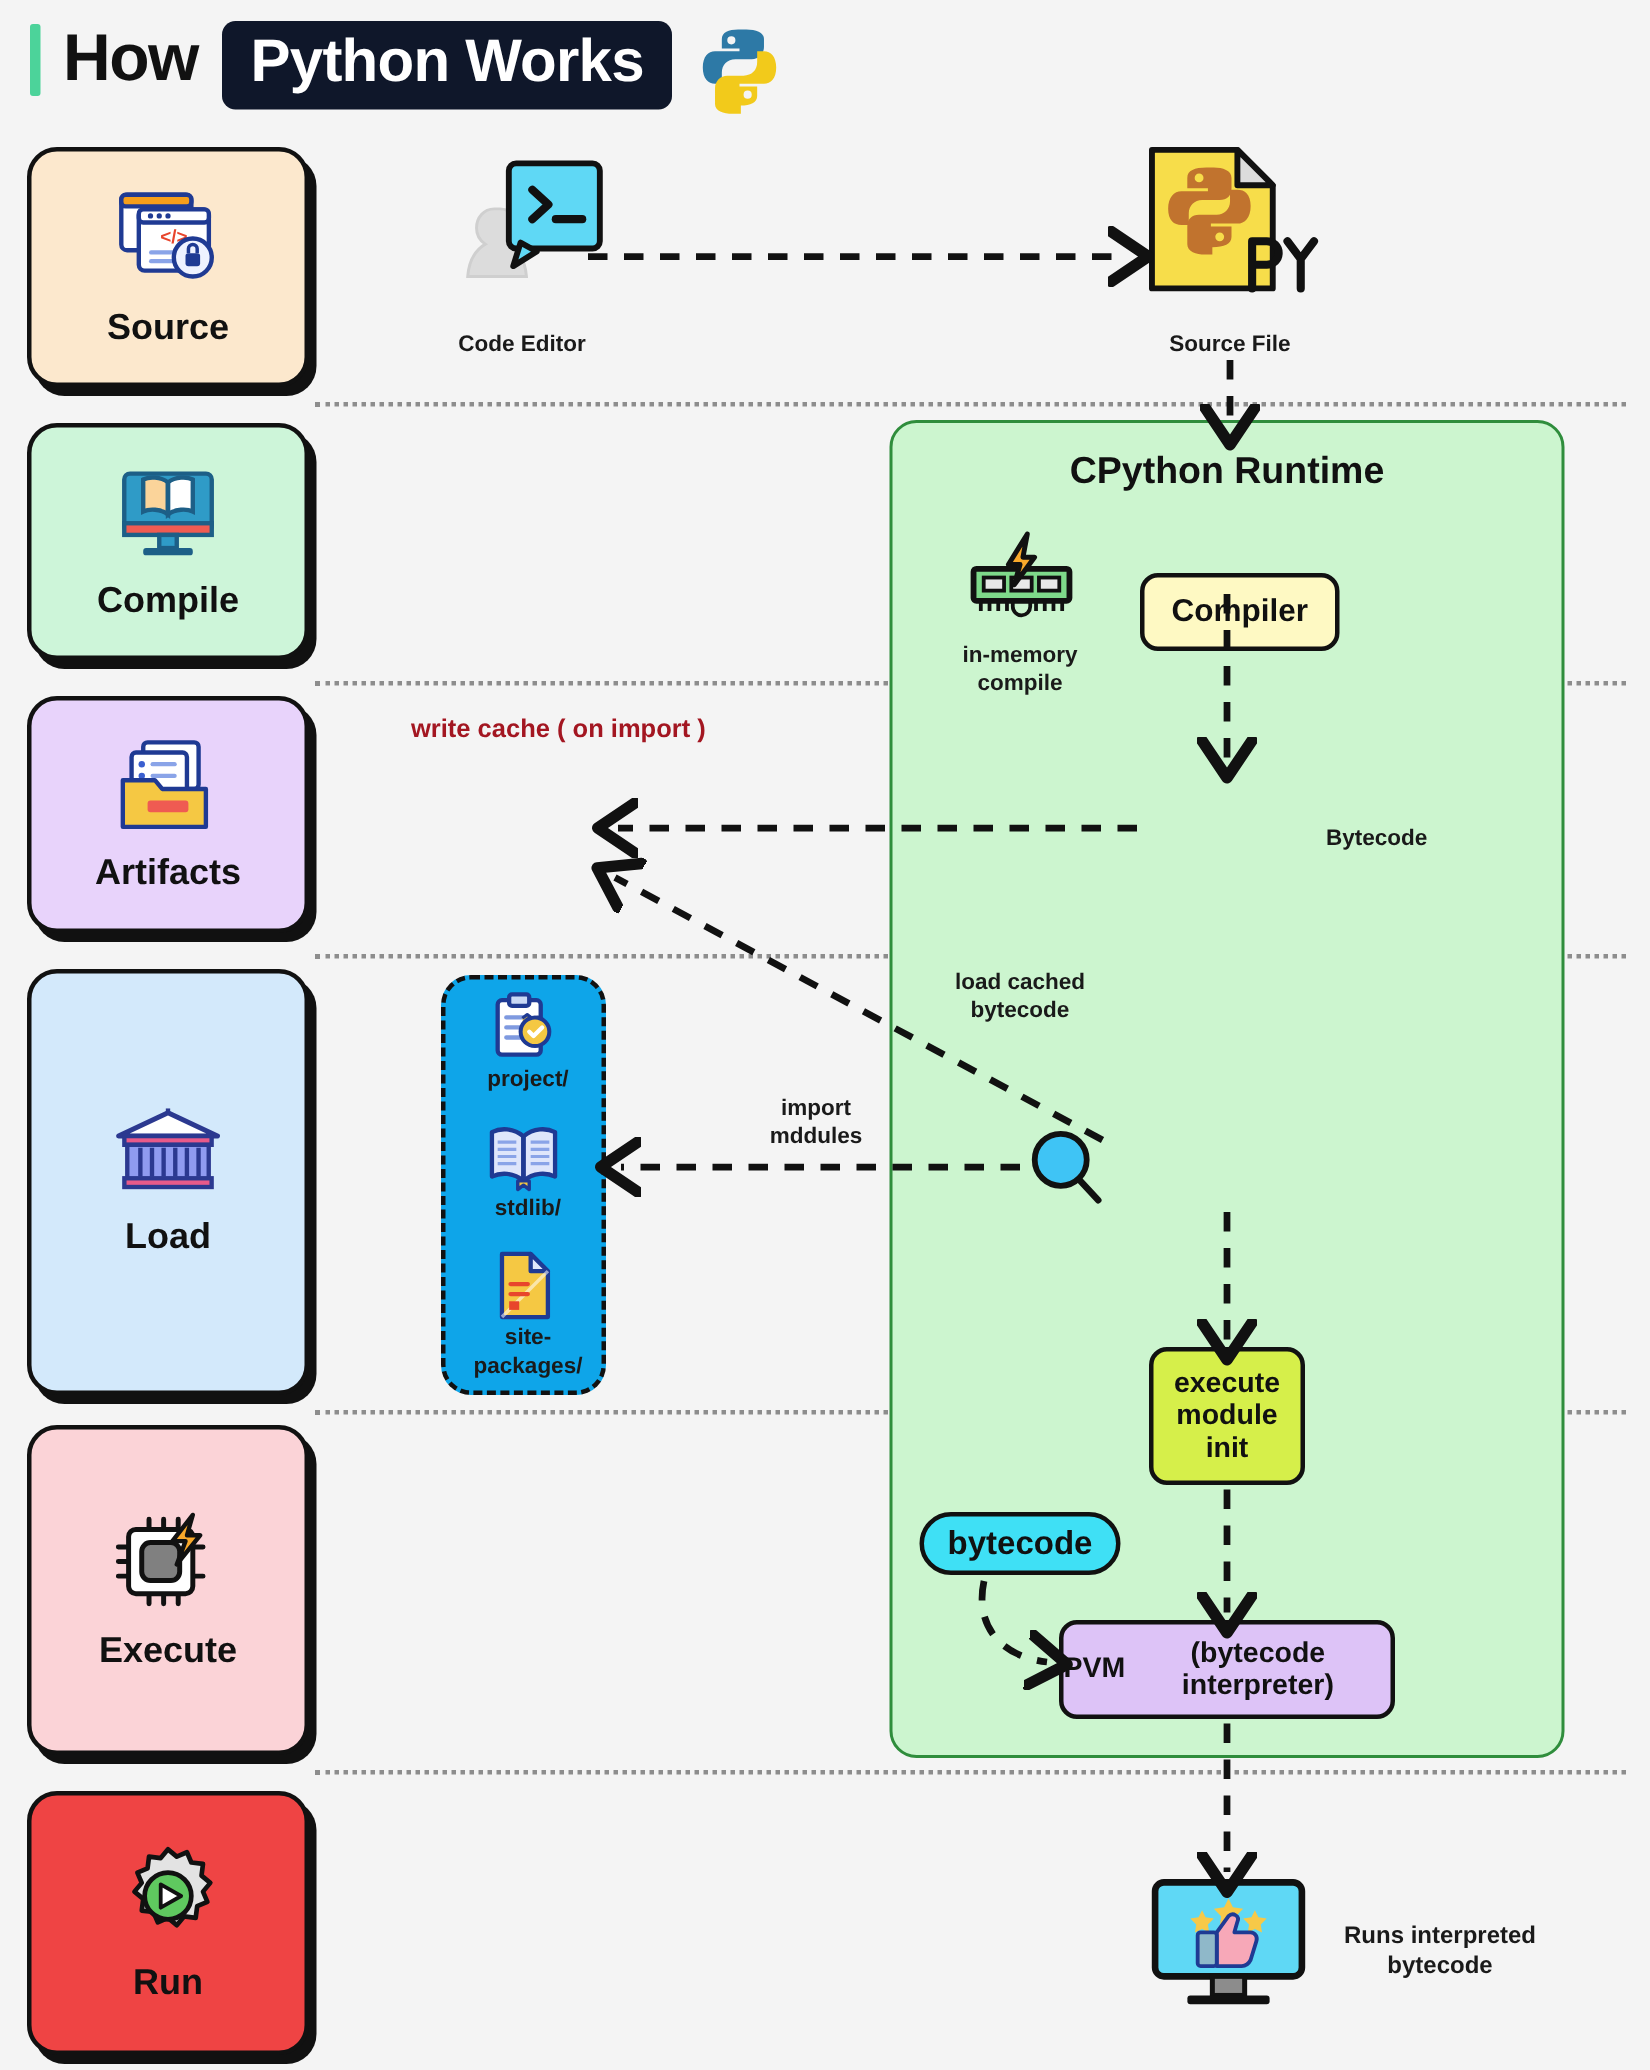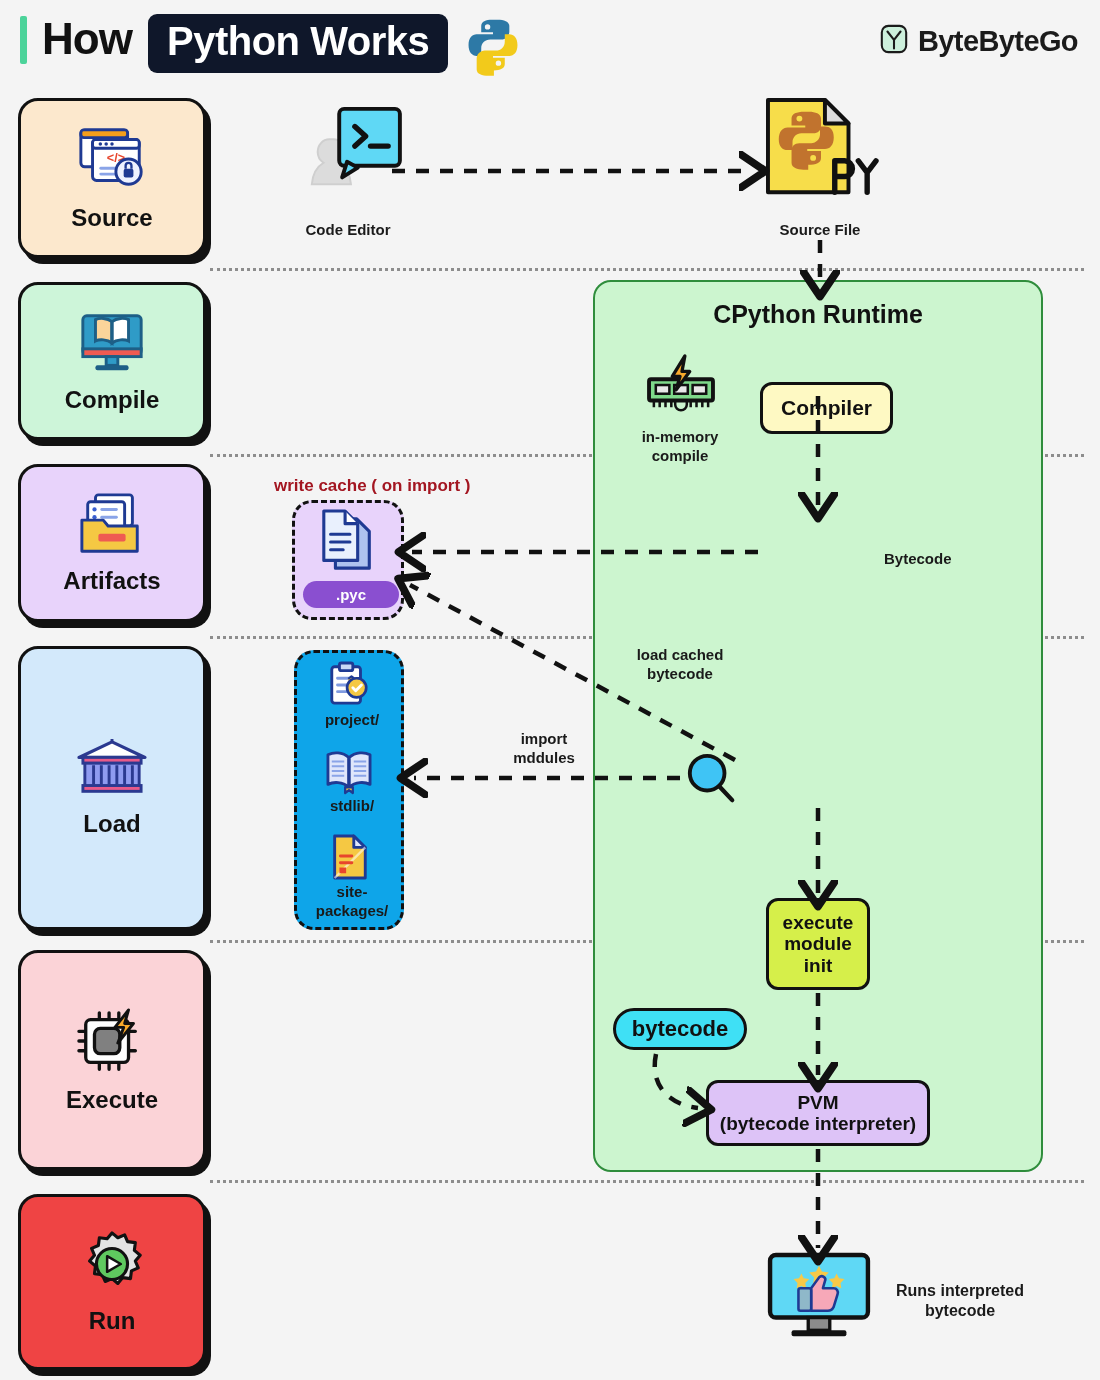--- a/index.html
+++ b/index.html
@@ -89,30 +89,20 @@
     <div id="how-word">How</div>
     <div id="title-pill">Python Works</div>
 
     <div id="py-logo">
       <svg width="58" height="58" viewBox="0 0 64 64">
         <path d="M31 4c-7 0-12 2-12 7v7h13v2H14c-5 0-9 4-9 12s4 12 9 12h5v-8c0-6 4-10 10-10h12c5 0 9-4 9-9V11c0-5-6-7-13-7h-6zm-5 5a3 3 0 110 6 3 3 0 010-6z" fill="#2d79a6"></path>
         <path d="M33 60c7 0 12-2 12-7v-7H32v-2h18c5 0 9-4 9-12s-4-12-9-12h-5v8c0 6-4 10-10 10H23c-5 0-9 4-9 9v12c0 5 6 7 13 7h6zm5-5a3 3 0 110-6 3 3 0 010 6z" fill="#f2ca1b"></path>
       </svg>
     </div>
 
-    <div id="brand">
-      <span>
-        <svg width="30" height="30" viewBox="0 0 32 32">
-          <rect x="3" y="2" width="26" height="28" rx="7" fill="#cdf0dc" stroke="#1b1b1b" stroke-width="2.2"></rect>
-          <path d="M9 8l7 9 7-9" fill="none" stroke="#1b1b1b" stroke-width="2.2" stroke-linecap="round" stroke-linejoin="round"></path>
-          <path d="M16 17v9" fill="none" stroke="#1b1b1b" stroke-width="2.2" stroke-linecap="round"></path>
-        </svg>
-      </span>
-      <span id="brand-name">ByteByteGo</span>
-    </div>
   </div>
 
   <div class="sep" style="top:268px"></div>
   <div class="sep" style="top:454px"></div>
   <div class="sep" style="top:636px"></div>
   <div class="sep" style="top:940px"></div>
   <div class="sep" style="top:1180px"></div>
 
   <div id="runtime-panel"></div>
   <div id="runtime-title">CPython Runtime</div>
@@ -252,34 +242,20 @@
     <div>in-memory</div>
     <div>compile</div>
   </div>
 
   <div class="node" style="left:760px; top:341px; width:133px; height:52px; background:#fef9c3; font-size:21px;margin-top:41px;">
     <span>Compiler</span>
   </div>
 
   <div class="caption left" style="left:274px; top:475px; width:320px; font-size:17px; color:#a31621;">write cache ( on import )</div>
 
-  <div class="dashed-box" style="left:292px; top:500px; width:112px; height:120px; background:#e8d3fb;">
-    <span style="position:absolute; left:50%; top:6px; transform:translateX(-50%);">
-      <svg width="60" height="68" viewBox="0 0 62 70">
-        <path d="M18 10h22l13 13v38H18z" fill="#aec3ef" stroke="#1f3a93" stroke-width="3.2" stroke-linejoin="round"></path>
-        <path d="M6 2h22l13 13v38H6z" fill="#e9f0fd" stroke="#1f3a93" stroke-width="3.2" stroke-linejoin="round"></path>
-        <path d="M28 2v13h13" fill="#fff" stroke="#1f3a93" stroke-width="3.2" stroke-linejoin="round"></path>
-        <g stroke="#1f3a93" stroke-width="3.2" stroke-linecap="round">
-          <path d="M13 26h20M13 34h20M13 42h13"></path>
-        </g>
-      </svg>
-    </span>
-    <span style="position:absolute; left:8px; bottom:9px; width:96px; height:27px; border-radius:14px; background:#8a4fd0;
-                 display:flex; align-items:center; justify-content:center; color:#fff; font-size:15px; font-weight:700;">.pyc</span>
-  </div>
 
   <div class="caption left" style="left:884px; top:550px; width:120px;">Bytecode</div>
 
   <div class="dashed-box" style="left:294px; top:650px; width:110px; height:280px; background:#0ea5e9;">
 
     <span style="position:absolute; left:50%; top:8px; transform:translateX(-50%);">
       <svg width="44" height="46" viewBox="0 0 46 48">
         <rect x="5" y="6" width="30" height="38" rx="3" fill="#fff" stroke="#1f3a93" stroke-width="3"></rect>
         <rect x="13" y="2" width="14" height="8" rx="2" fill="#c9d8f5" stroke="#1f3a93" stroke-width="3"></rect>
         <g stroke="#7f9ae0" stroke-width="3" stroke-linecap="round">
@@ -343,21 +319,21 @@
   <div class="node" style="left:766px; top:898px; width:104px; height:92px; background:#d6ef4a; font-size:19px; flex-direction:column;">
     <span>execute</span>
     <span>module</span>
     <span>init</span>
   </div>
 
   <div class="node" style="left:613px; top:1008px; width:134px; height:42px; background:#3fe0f5; border-radius:21px; font-size:22px;">
     <span>bytecode</span>
   </div>
 
-  <div class="node" style="left:706px; top:1080px; width:224px; height:66px; background:#ddc3f7; font-size:19px; flex-direction:column;">
+  <div class="node" style="left:706px; top:1080px; width:224px; height:66px; background:#ddc3f7; font-size:19px; ">
     <span>PVM</span>
     <span>(bytecode interpreter)</span>
   </div>
 
   <div style="position:absolute; left:766px; top:1252px;">
     <svg width="106" height="92" viewBox="0 0 108 94">
       <rect x="4" y="3" width="100" height="64" rx="6" fill="#5fd8f5" stroke="#111" stroke-width="4.5"></rect>
       <rect x="43" y="67" width="22" height="13" fill="#8c8c8c" stroke="#111" stroke-width="3.4"></rect>
       <rect x="26" y="80" width="56" height="6" rx="2" fill="#111"></rect>
       <path d="M54 14l3 6 7 1-5 5 1 7-6-3-6 3 1-7-5-5 7-1z" fill="#f7c948"></path>

